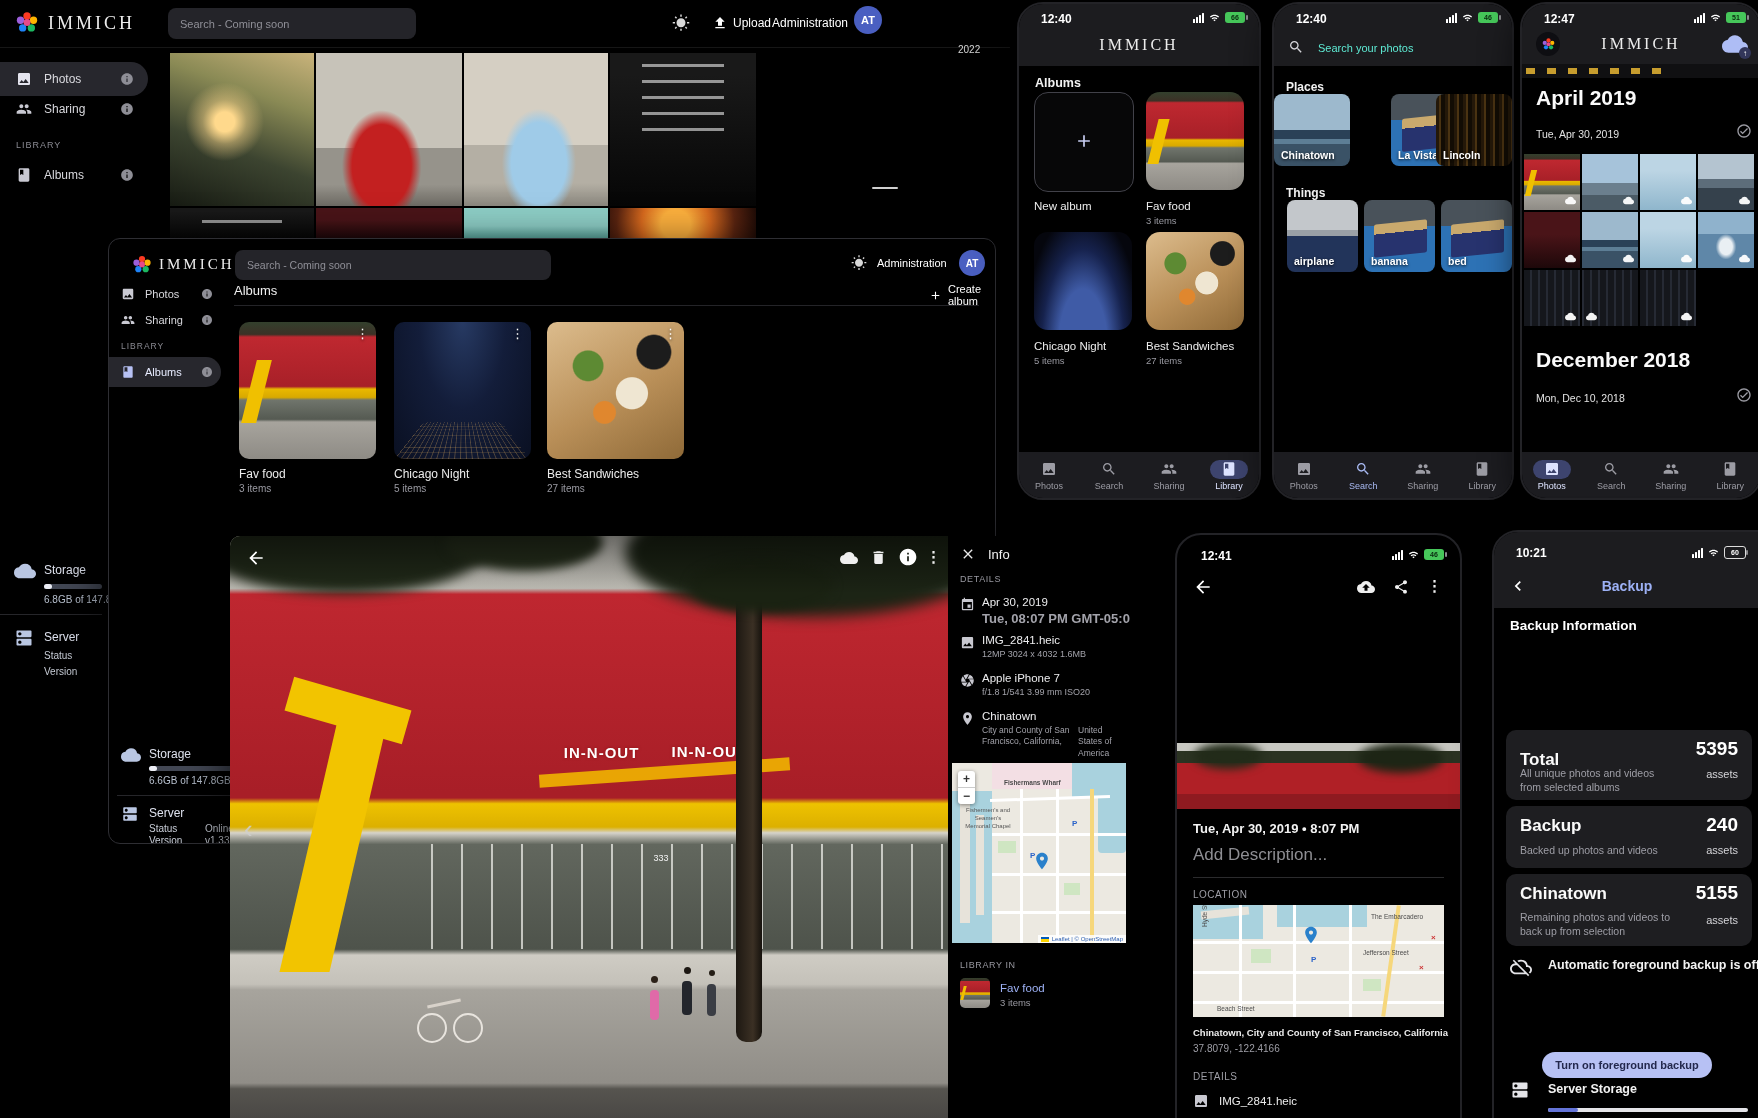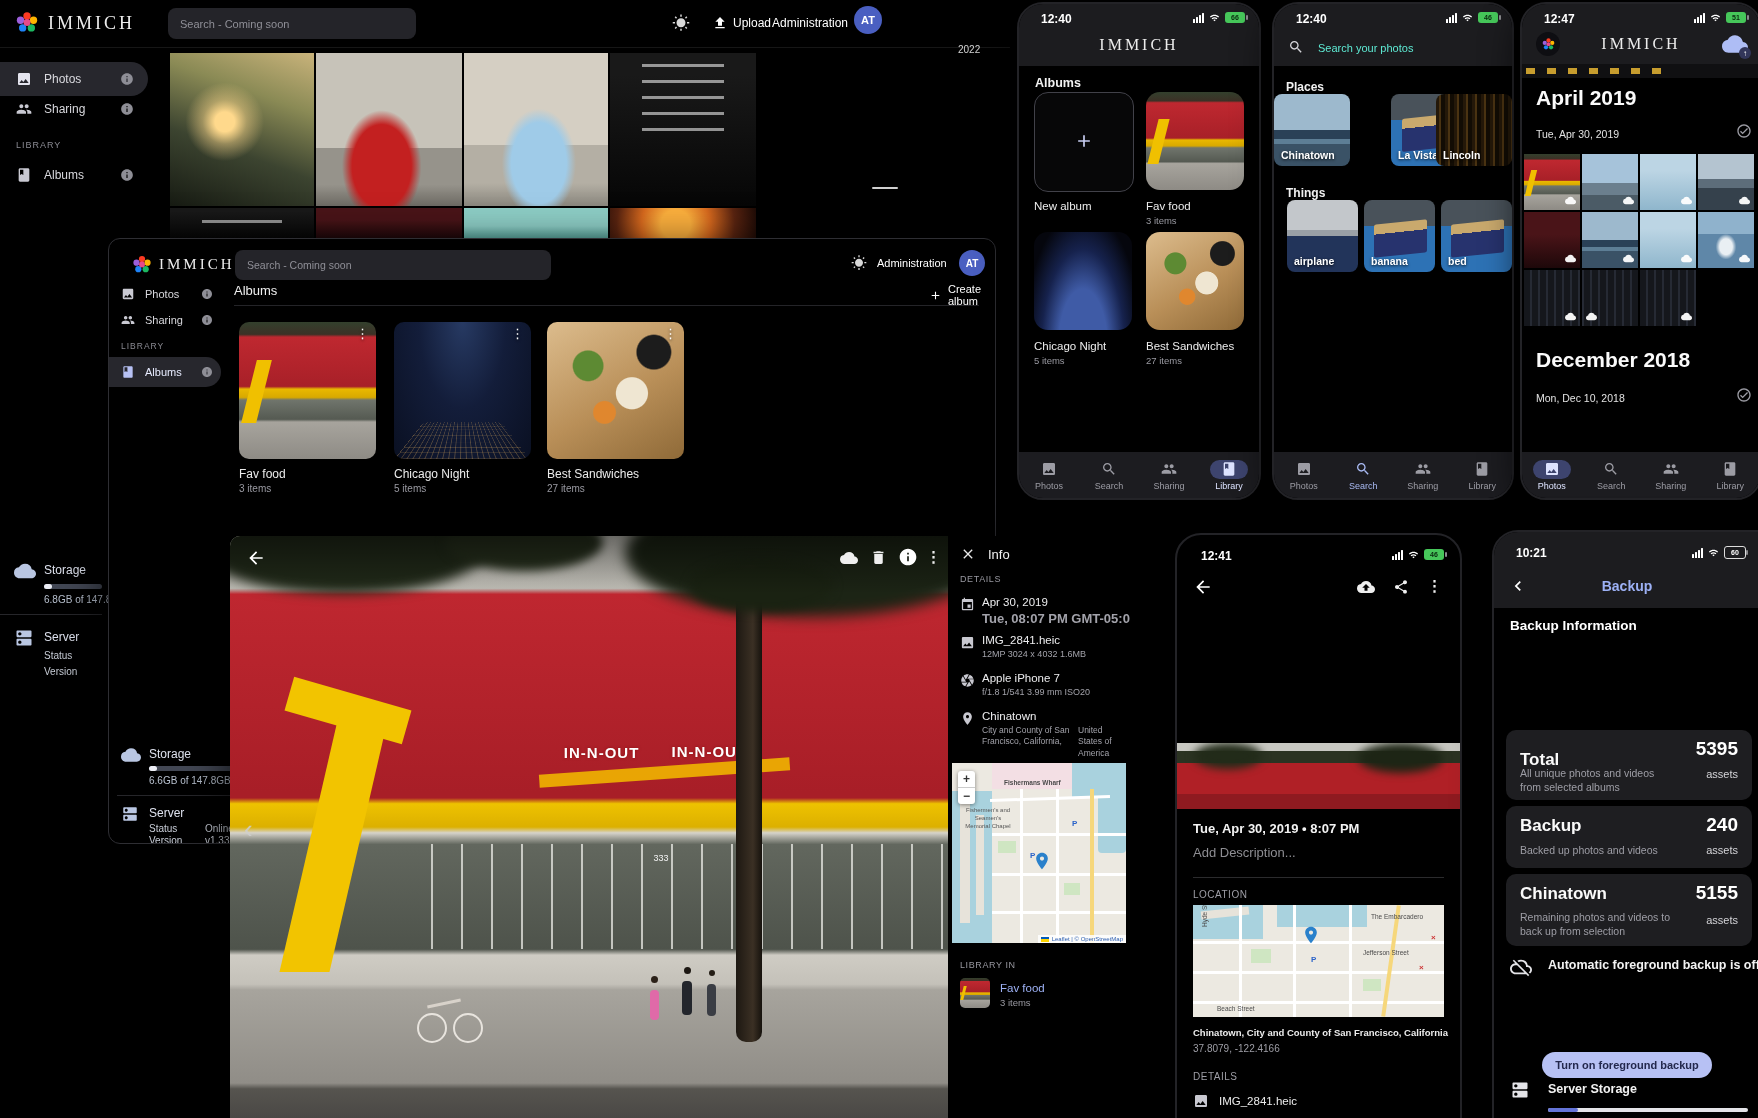--- a/index.html
+++ b/index.html
@@ -789,21 +789,21 @@
           <path d="M18 16.08c-.76 0-1.44.3-1.96.77L8.91 12.7c.05-.23.09-.46.09-.7s-.04-.47-.09-.7l7.05-4.11c.54.5 1.25.81 2.04.81 1.66 0 3-1.34 3-3s-1.34-3-3-3-3 1.34-3 3c0 .24.04.47.09.7L8.04 9.81C7.5 9.31 6.79 9 6 9c-1.66 0-3 1.34-3 3s1.34 3 3 3c.79 0 1.5-.31 2.04-.81l7.12 4.16c-.05.21-.08.43-.08.65 0 1.61 1.31 2.92 2.92 2.92 1.61 0 2.92-1.31 2.92-2.92s-1.31-2.92-2.92-2.92z"></path>
         </svg>
       </span>
     <span class="abs" style="left:250px;top:42px;color:#eee;font-size:15px;font-weight:bold;">⋮</span>
 
     <div class="abs" style="left:0;top:208px;right:0;height:66px;background:linear-gradient(180deg,#c8c8c2 0 12%,#2b3322 12% 30%,#b02026 30% 78%,#8f1a20 78% 100%);overflow:hidden;">
       <div class="abs" style="left:6%;top:0;width:24%;height:40%;background:#222b19;border-radius:50%;filter:blur(4px);"></div>
       <div class="abs" style="left:64%;top:0;width:30%;height:46%;background:#1d2515;border-radius:50%;filter:blur(4px);"></div>
     </div>
     <span class="t" style="left:16px;top:286px;font-size:13px;font-weight:bold;color:#f2f2f2;">Tue, Apr 30, 2019 • 8:07 PM</span>
-    <span class="t" style="left:16px;top:310px;font-size:13px;color:#8e8e93;">Add Description...</span>
+    <span class="t" style="left:16px;top:310px;font-size:17px;color:#8e8e93;">Add Description...</span>
     <div class="abs" style="left:16px;top:342px;width:251px;height:1px;background:#2b2b2d;"></div>
     <span class="t" style="left:16px;top:354px;font-size:10px;letter-spacing:.5px;color:#9e9ea6;">LOCATION</span>
 
     <div class="map" style="left:16px;top:370px;width:251px;height:112px;">
       <div class="water" style="left:0;top:0;width:70px;height:34px;"></div>
       <div class="water" style="left:84px;top:0;width:90px;height:22px;"></div>
       <div class="abs" style="left:8px;top:4px;width:48px;height:8px;background:#e7e3da;transform:rotate(-6deg);"></div>
       <div class="road" style="left:0;top:36px;width:251px;height:3px;"></div>
       <div class="road" style="left:0;top:66px;width:251px;height:3px;"></div>
       <div class="road" style="left:0;top:96px;width:251px;height:3px;"></div>

